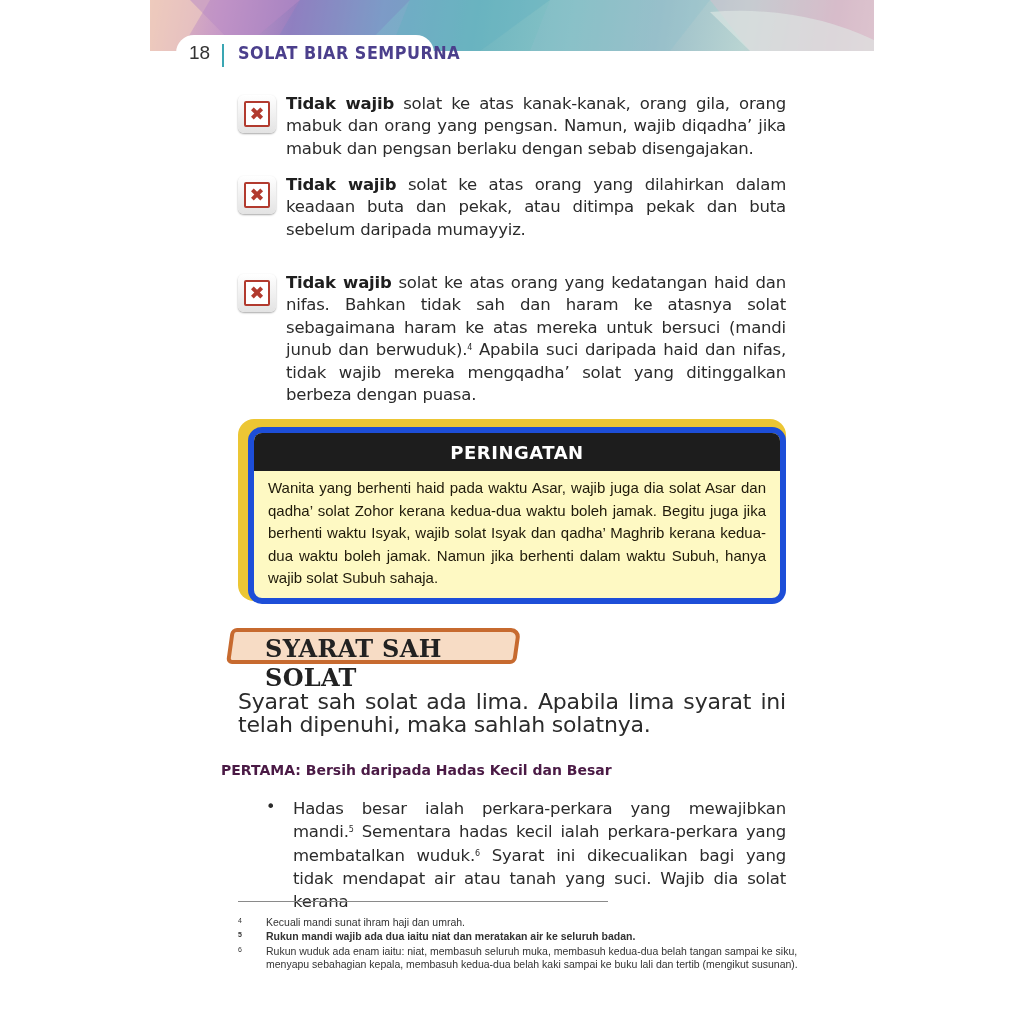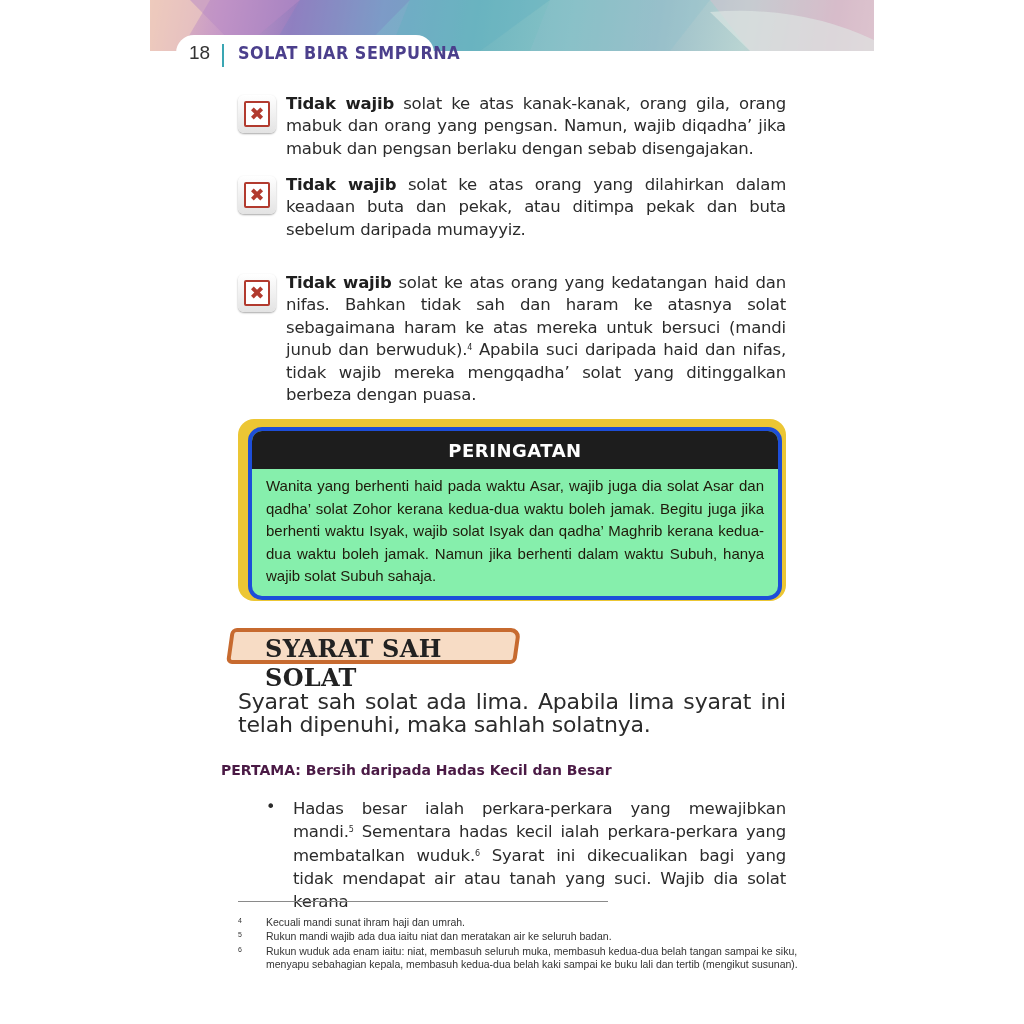--- a/index.html
+++ b/index.html
@@ -10,21 +10,21 @@
   .pnum { position:absolute; left:189px; top:42px; font-size:19px; color:#333; font-family:"Liberation Sans", sans-serif; }
   .vsep { position:absolute; left:222px; top:44px; width:2px; height:23px; background:#3aa6b3; }
   .ptitle { position:absolute; left:238px; top:44px; font-size:16px; font-weight:bold; color:#4b3f8c; letter-spacing:0.5px; font-family:"DejaVu Sans", sans-serif; transform:scaleY(1.05); }
   .item { position:absolute; left:238px; width:548px; }
   .xicon { position:absolute; left:0; top:2px; width:38px; height:38px; border-radius:6px; background:linear-gradient(#ffffff,#e3e3e3); box-shadow:0 1px 2px rgba(0,0,0,0.35); }
   .xicon .inner { position:absolute; left:6px; top:6px; width:22px; height:22px; border:2px solid #b23a2e; border-radius:2px; background:#fff; display:flex; align-items:center; justify-content:center; color:#b23a2e; font-weight:bold; font-size:18px; line-height:1; }
   .itext { margin-left:48px; font-size:16.5px; line-height:22.4px; text-align:justify; color:#2b2b2b; font-family:"DejaVu Sans", sans-serif; letter-spacing:-0.2px; }
   .itext b { font-weight:bold; color:#1e1e1e; }
   sup { font-size:8px; vertical-align:top; position:relative; top:-2px; }
   .warn { position:absolute; left:238px; top:419px; width:548px; height:182px; background:#ecc634; border-radius:16px; }
-  .warn-inner { position:absolute; left:10px; top:8px; width:526px; height:165px; border:4px solid #1d4ed8; border-radius:14px; overflow:hidden; background:#86efac; }
+  .warn-inner { position:absolute; left:10px; top:8px; width:526px; height:165px; border:6px solid #1d4ed8; border-radius:14px; overflow:hidden; background:#fef9c3; }
   .warn-head { height:38px; background:#1d1d1d; color:#fff; text-align:center; font-weight:bold; font-size:18px; line-height:40px; letter-spacing:0.5px; font-family:"DejaVu Sans", sans-serif; }
   .warn-body { padding:6px 14px 0 14px; font-size:15px; line-height:22.6px; text-align:justify; color:#1f1a0a; font-family:"Liberation Sans", sans-serif; }
   .sectitle { position:absolute; left:226px; top:628px; width:300px; height:40px; }
   .sectitle .shape { position:absolute; left:0; top:0; width:290px; height:36px; background:#f7dcc5; border:4px solid #c76a2f; border-radius:6px 10px 6px 6px; transform:skewX(-8deg); transform-origin:left bottom; box-sizing:border-box; }
   .sectitle .label { position:absolute; left:24px; top:6px; font-family:"DejaVu Serif", serif; font-weight:bold; font-size:24px; color:#222; letter-spacing:0.3px;margin-left:15px; }
   .para { position:absolute; left:238px; top:691px; width:548px; font-size:22px; line-height:22.5px; color:#2b2b2b; text-align:justify; letter-spacing:-0.2px; }
   .subhead { position:absolute; left:221px; top:762px; font-size:14px; font-weight:bold; color:#4a1a45; }
   .bullet { position:absolute; left:238px; top:797px; width:548px; }
   .bullet .dot { position:absolute; left:28px; top:0; font-size:16px; }
   .bullet .btext { margin-left:55px; font-size:16.5px; line-height:23.3px; text-align:justify; color:#2b2b2b; letter-spacing:-0.2px; }
@@ -93,20 +93,20 @@
   <span class="dot">•</span>
   <div class="btext"><span>Hadas besar ialah perkara-perkara yang mewajibkan mandi.</span><sup>5</sup><span> Sementara hadas kecil ialah perkara-perkara yang membatalkan wuduk.</span><sup>6</sup><span> Syarat ini dikecualikan bagi yang tidak mendapat air atau tanah yang suci. Wajib dia solat kerana</span></div>
 </div>
 
 <div class="fnrule"></div>
 
 <div class="fn" style="top:916px;">
   <span class="n">4</span>
   <div class="t">Kecuali mandi sunat ihram haji dan umrah.</div>
 </div>
-<div class="fn" style="top:930px;">
+<div class="fn" style="top:930px;font-weight:bold;">
   <span class="n">5</span>
   <div class="t">Rukun mandi wajib ada dua iaitu niat dan meratakan air ke seluruh badan.</div>
 </div>
 <div class="fn" style="top:945px;">
   <span class="n">6</span>
   <div class="t">Rukun wuduk ada enam iaitu: niat, membasuh seluruh muka, membasuh kedua-dua belah tangan sampai ke siku, menyapu sebahagian kepala, membasuh kedua-dua belah kaki sampai ke buku lali dan tertib (mengikut susunan).</div>
 </div>
 
 </body></html>

